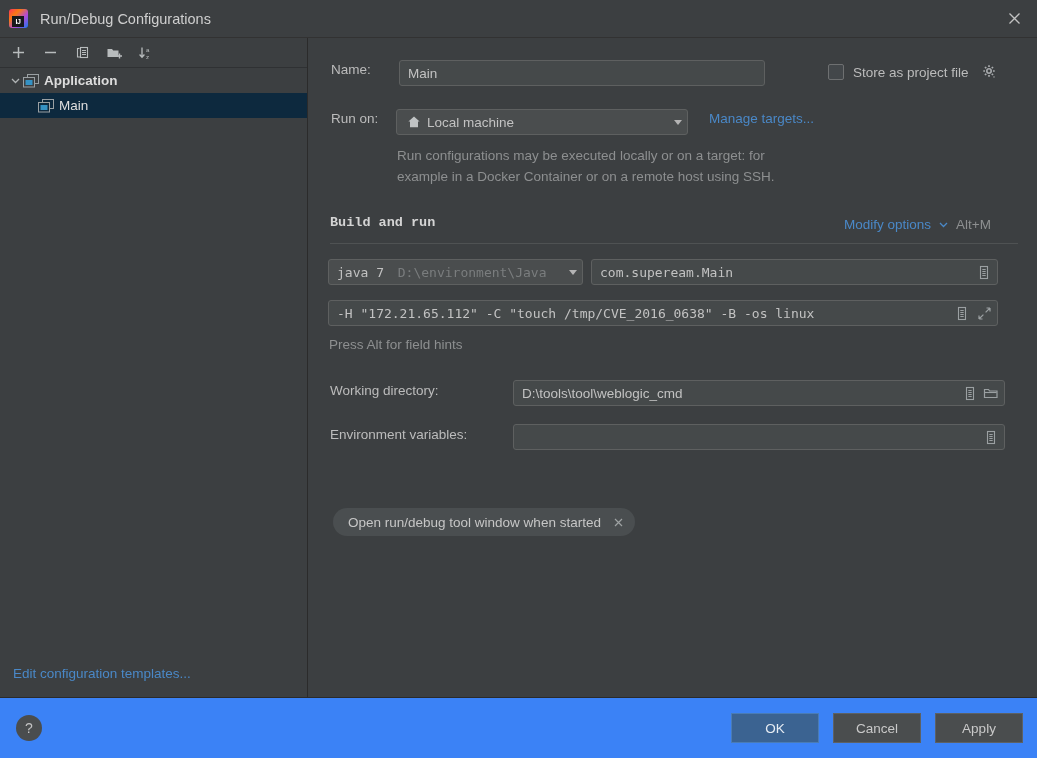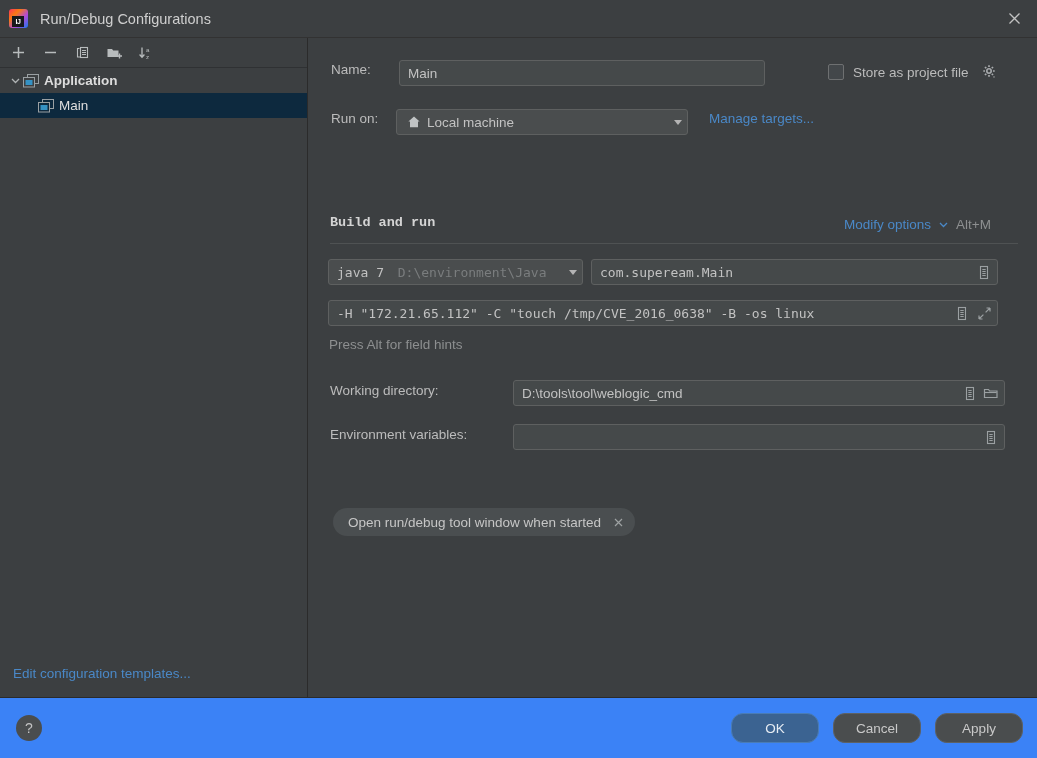--- a/index.html
+++ b/index.html
@@ -318,21 +318,21 @@
     cursor: pointer;
   }
   .btns {
     margin-left: auto;
     display: flex;
     gap: 14px;
   }
   .btn {
     min-width: 88px;
     height: 30px;
-    border-radius: 12px;
+    border-radius: 0;
     background: #4a4d4e;
     border: 1px solid #5d6164;
     color: #c9c9c9;
     font-size: 13.5px;
     display: flex;
     align-items: center;
     justify-content: center;
     cursor: pointer;
     box-sizing: border-box;
     padding: 0 14px;
@@ -469,20 +469,24 @@
             <path d="M7 1.6 L12.6 6.6 L11 6.6 L11 12.3 L3 12.3 L3 6.6 L1.4 6.6 Z" fill="#c0c3c4"></path>
           </svg>
         </span>
         <span class="val" style="margin-left:5px;">Local machine</span>
         <span class="caret"></span>
       </div>
       <div class="row" style="left:401px; top:73px;">
         <span class="link">Manage targets...</span>
       </div>
 
+      <div style="position:absolute; left:89px; top:107px; width:520px;">
+        <div class="hint">Run configurations may be executed locally or on a target: for</div>
+        <div class="hint">example in a Docker Container or on a remote host using SSH.</div>
+      </div>
 
       <div style="position:absolute; left:22px; top:177px;" class="section-title">Build and run</div>
       <div class="divider" style="left:22px; top:205px; width:688px;"></div>
 
       <div class="row" style="right:46px; top:176px; gap:7px;">
         <span class="link">Modify options</span>
         <span style="display:flex;align-items:center;">
           <svg width="11" height="11" viewBox="0 0 11 11">
             <path d="M2 4 L5.5 7.5 L9 4" stroke="#4a88c7" stroke-width="1.3" fill="none"></path>
           </svg>

